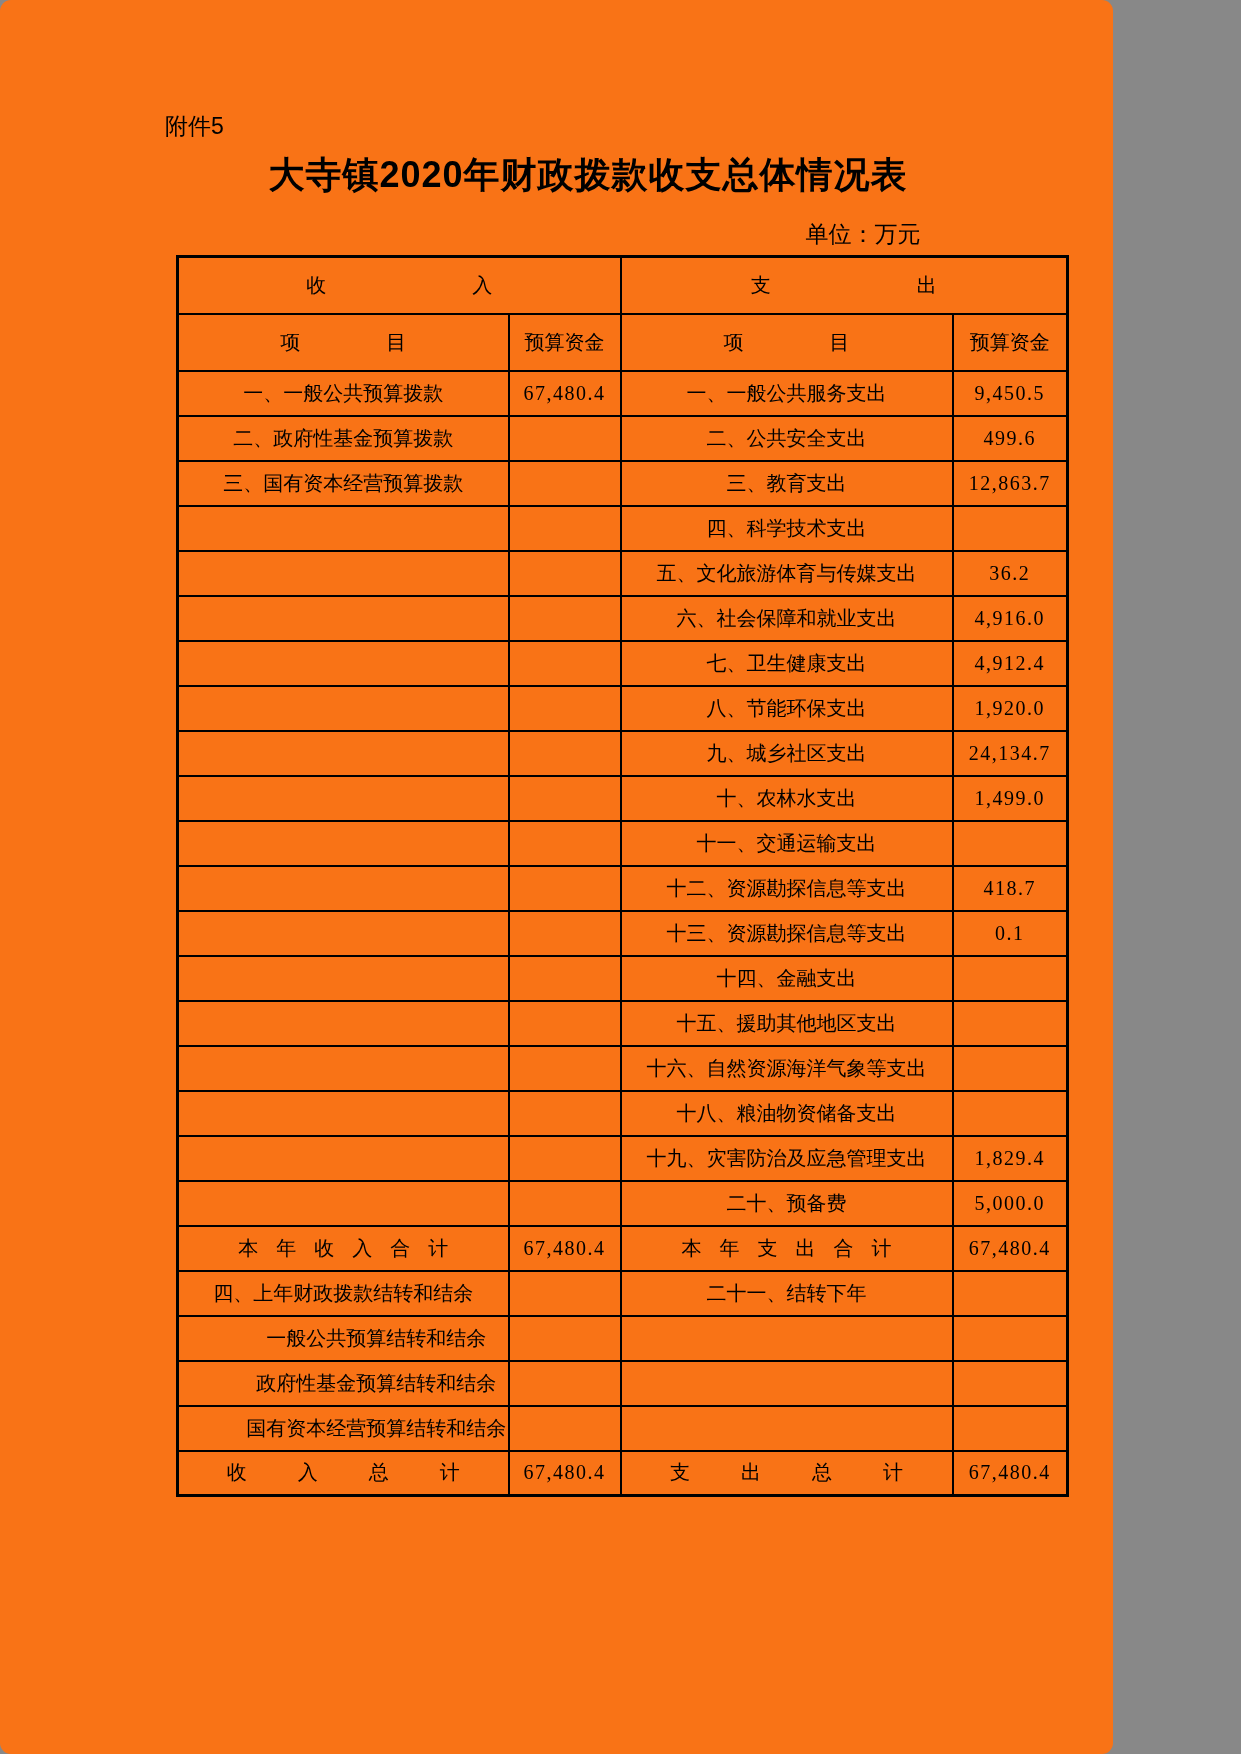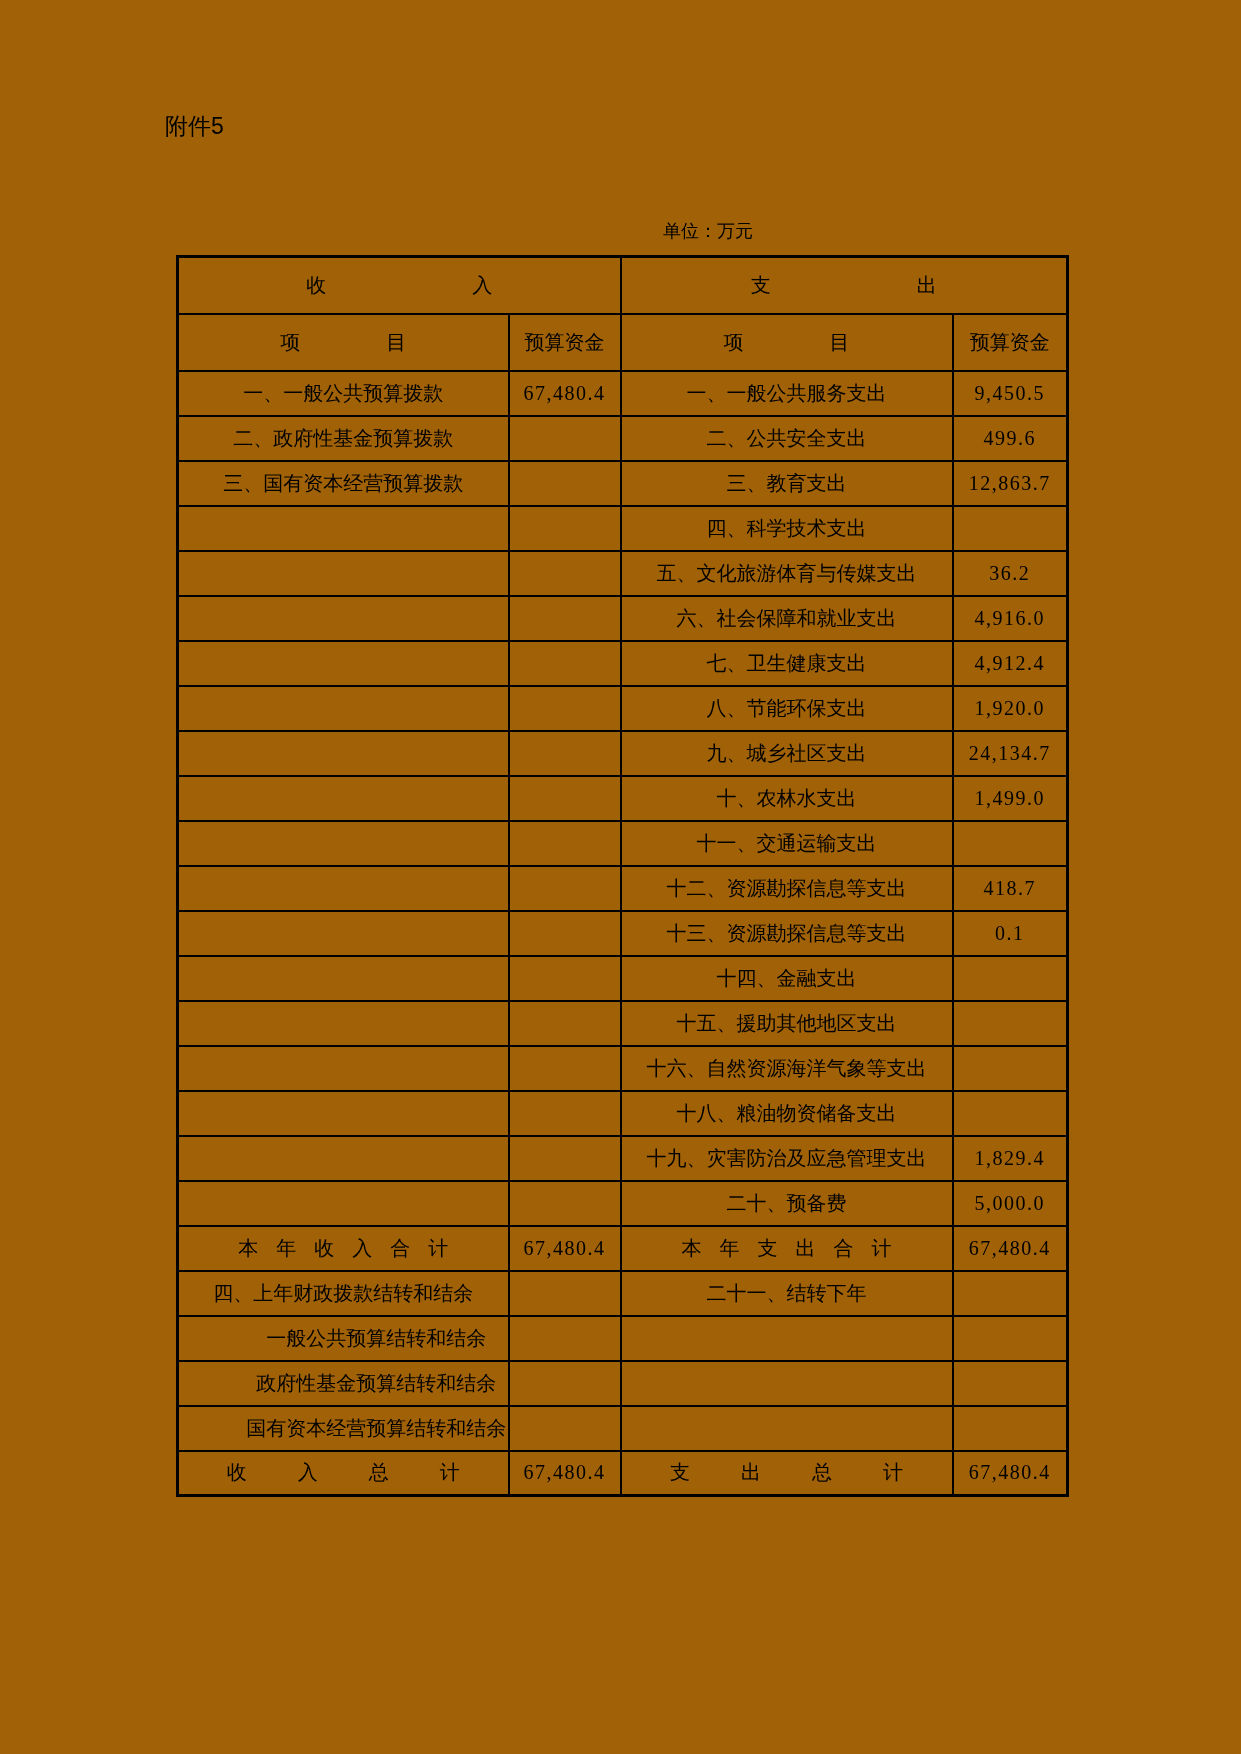--- a/index.html
+++ b/index.html
@@ -1,38 +1,39 @@
 <!DOCTYPE html>
 <html><head>
 <meta charset="utf-8">
 <style>
   html,body{margin:0;padding:0;background:#888;}
   .page{
     position:relative;
-    width:1241px;height:1754px;
-    background:#a16207;
+    width:1113px;height:1754px;
+    background:#f97316;
     color:#111;
     font-family:"Liberation Serif","DejaVu Serif",serif;
     overflow:hidden;
+    border-radius:11px;
   }
   .attachment{
     position:absolute;left:165px;top:112px;
     font-family:"Liberation Sans","DejaVu Sans",sans-serif;
     font-size:23px;line-height:28px;color:#000;
   }
   .doc-title{
     position:absolute;left:146px;top:152px;width:884px;
     text-align:center;
     font-family:"Liberation Sans","DejaVu Sans",sans-serif;
     font-weight:bold;font-size:36px;line-height:46px;color:#000;
     letter-spacing:1px;
   }
   .unit-label{
     position:absolute;left:663px;top:219px;width:400px;
-    text-align:left;font-size:18px;color:#000;
+    text-align:center;font-size:23px;color:#000;
   }
   table.budget{
     position:absolute;left:176px;top:255px;
     border-collapse:collapse;table-layout:fixed;
     width:890px;
     border:3px solid #000;
   }
   table.budget td,table.budget th{
     border:2px solid #000;
     font-weight:normal;
@@ -61,20 +62,21 @@
     letter-spacing:1.5px;
   }
 </style>
 </head>
 <body>
 
 <div class="page">
 
   <div class="attachment">附件5</div>
 
+  <div class="doc-title">大寺镇2020年财政拨款收支总体情况表</div>
 
   <div class="unit-label">单位：万元</div>
 
   <table class="budget">
     <colgroup>
       <col style="width:331px">
       <col style="width:112px">
       <col style="width:332px">
       <col style="width:115px">
     </colgroup>

